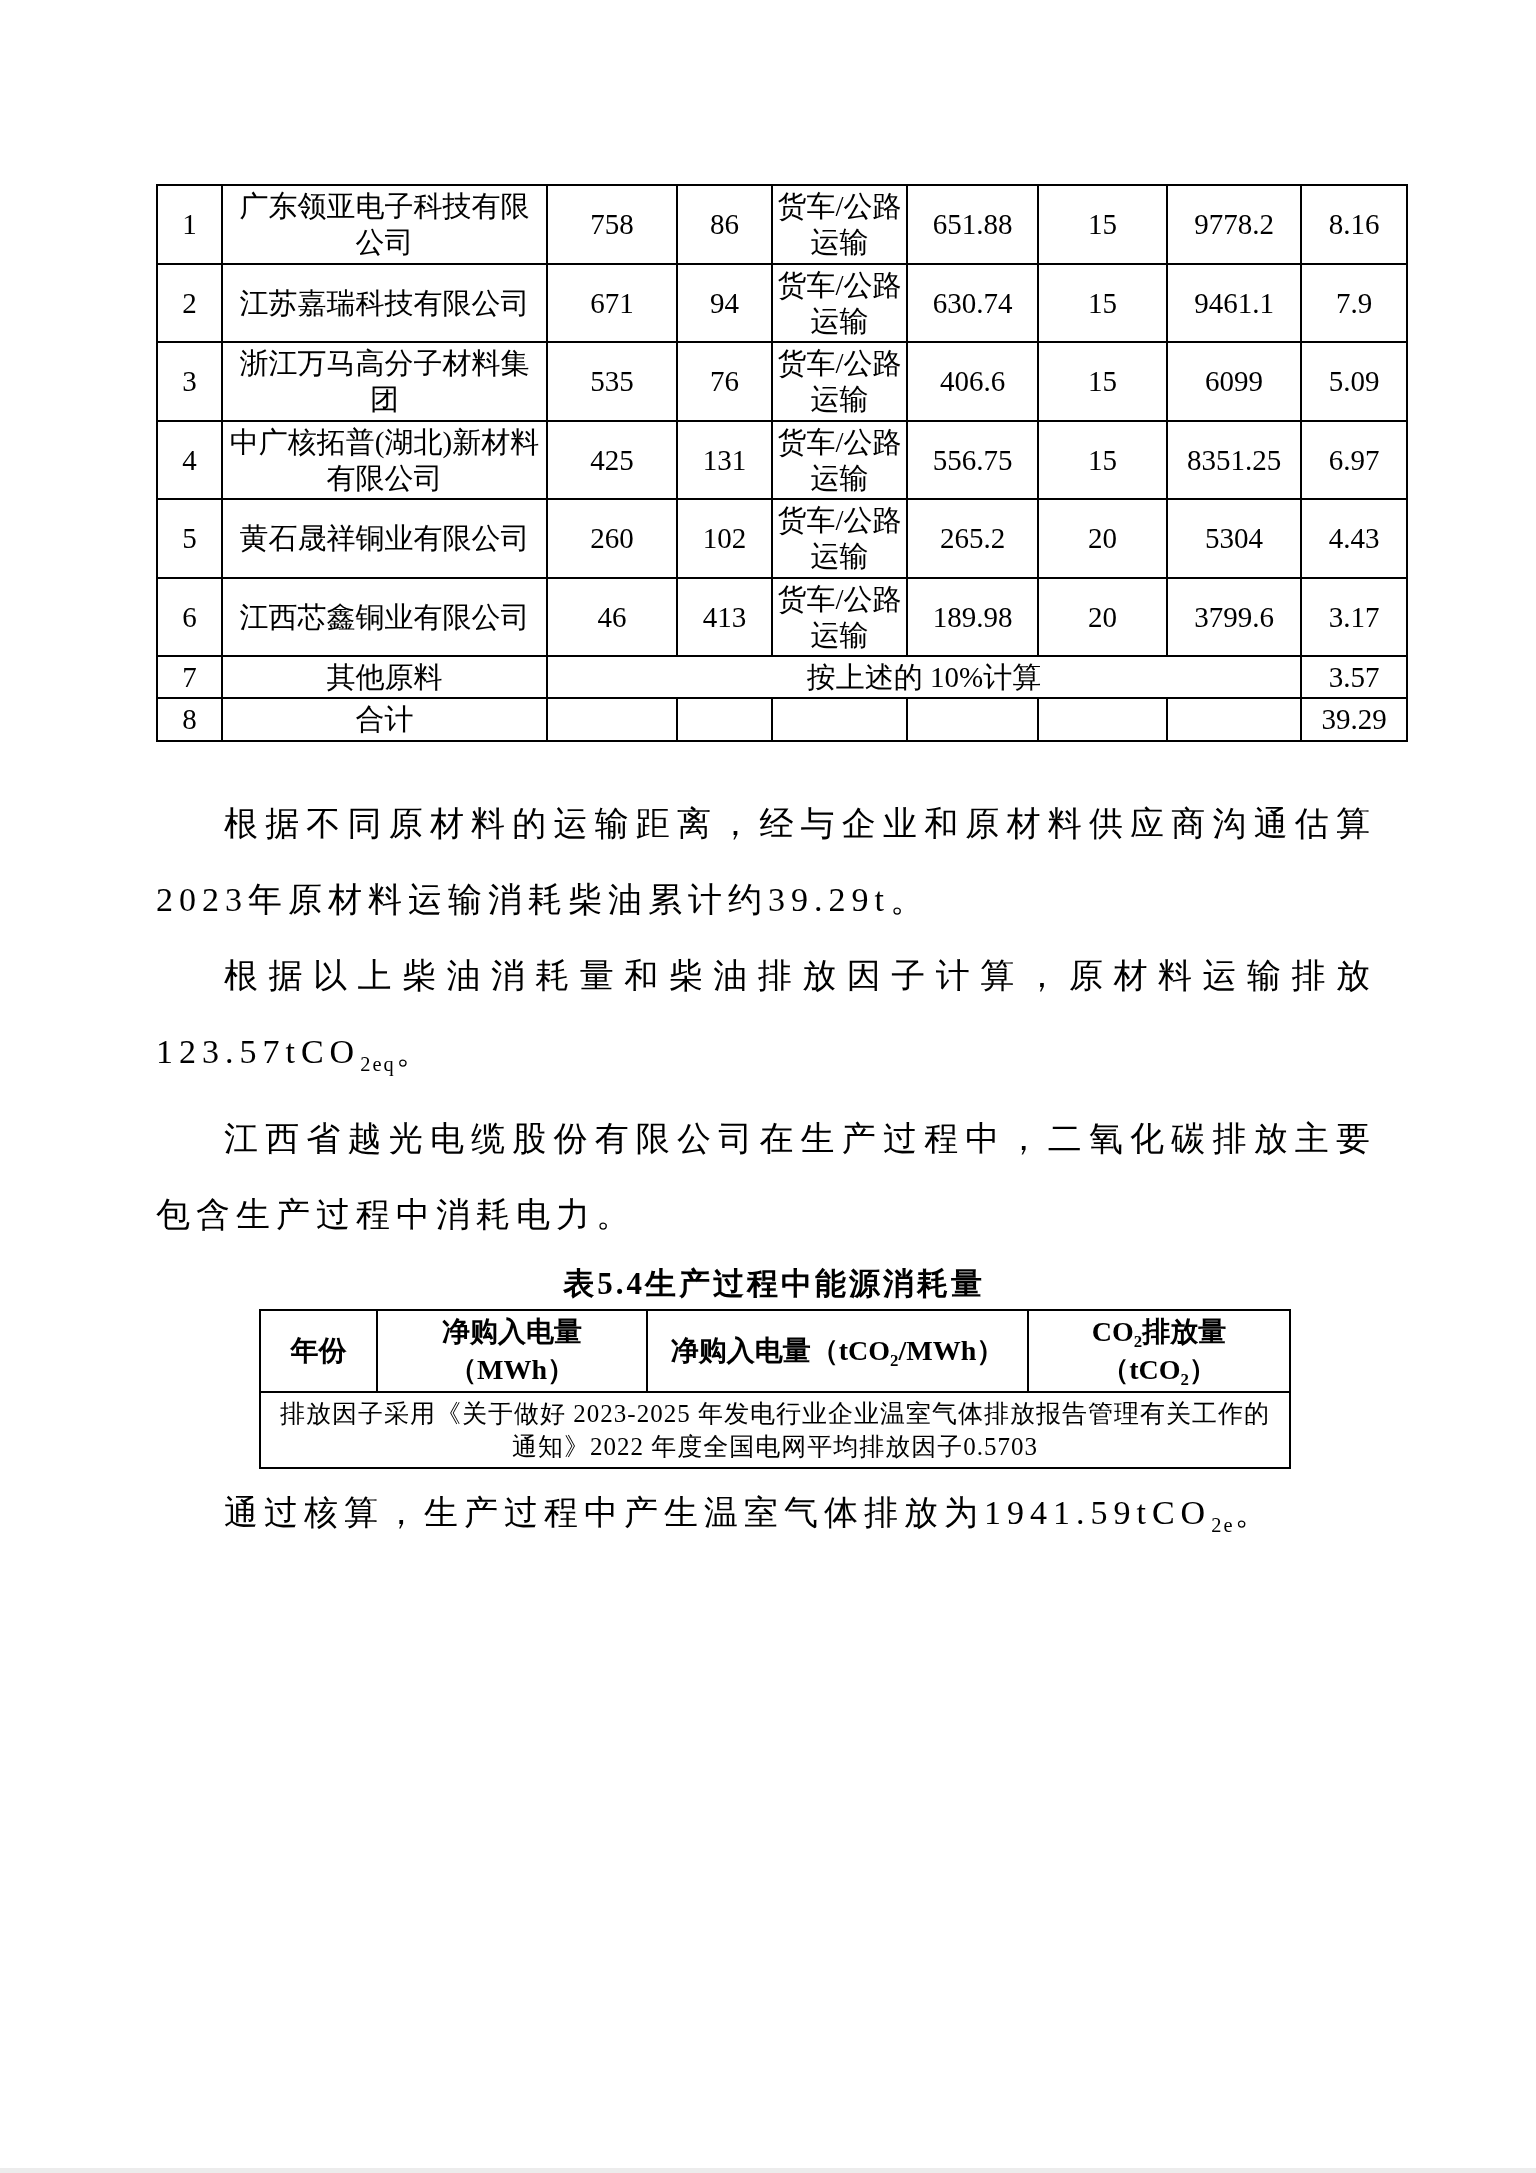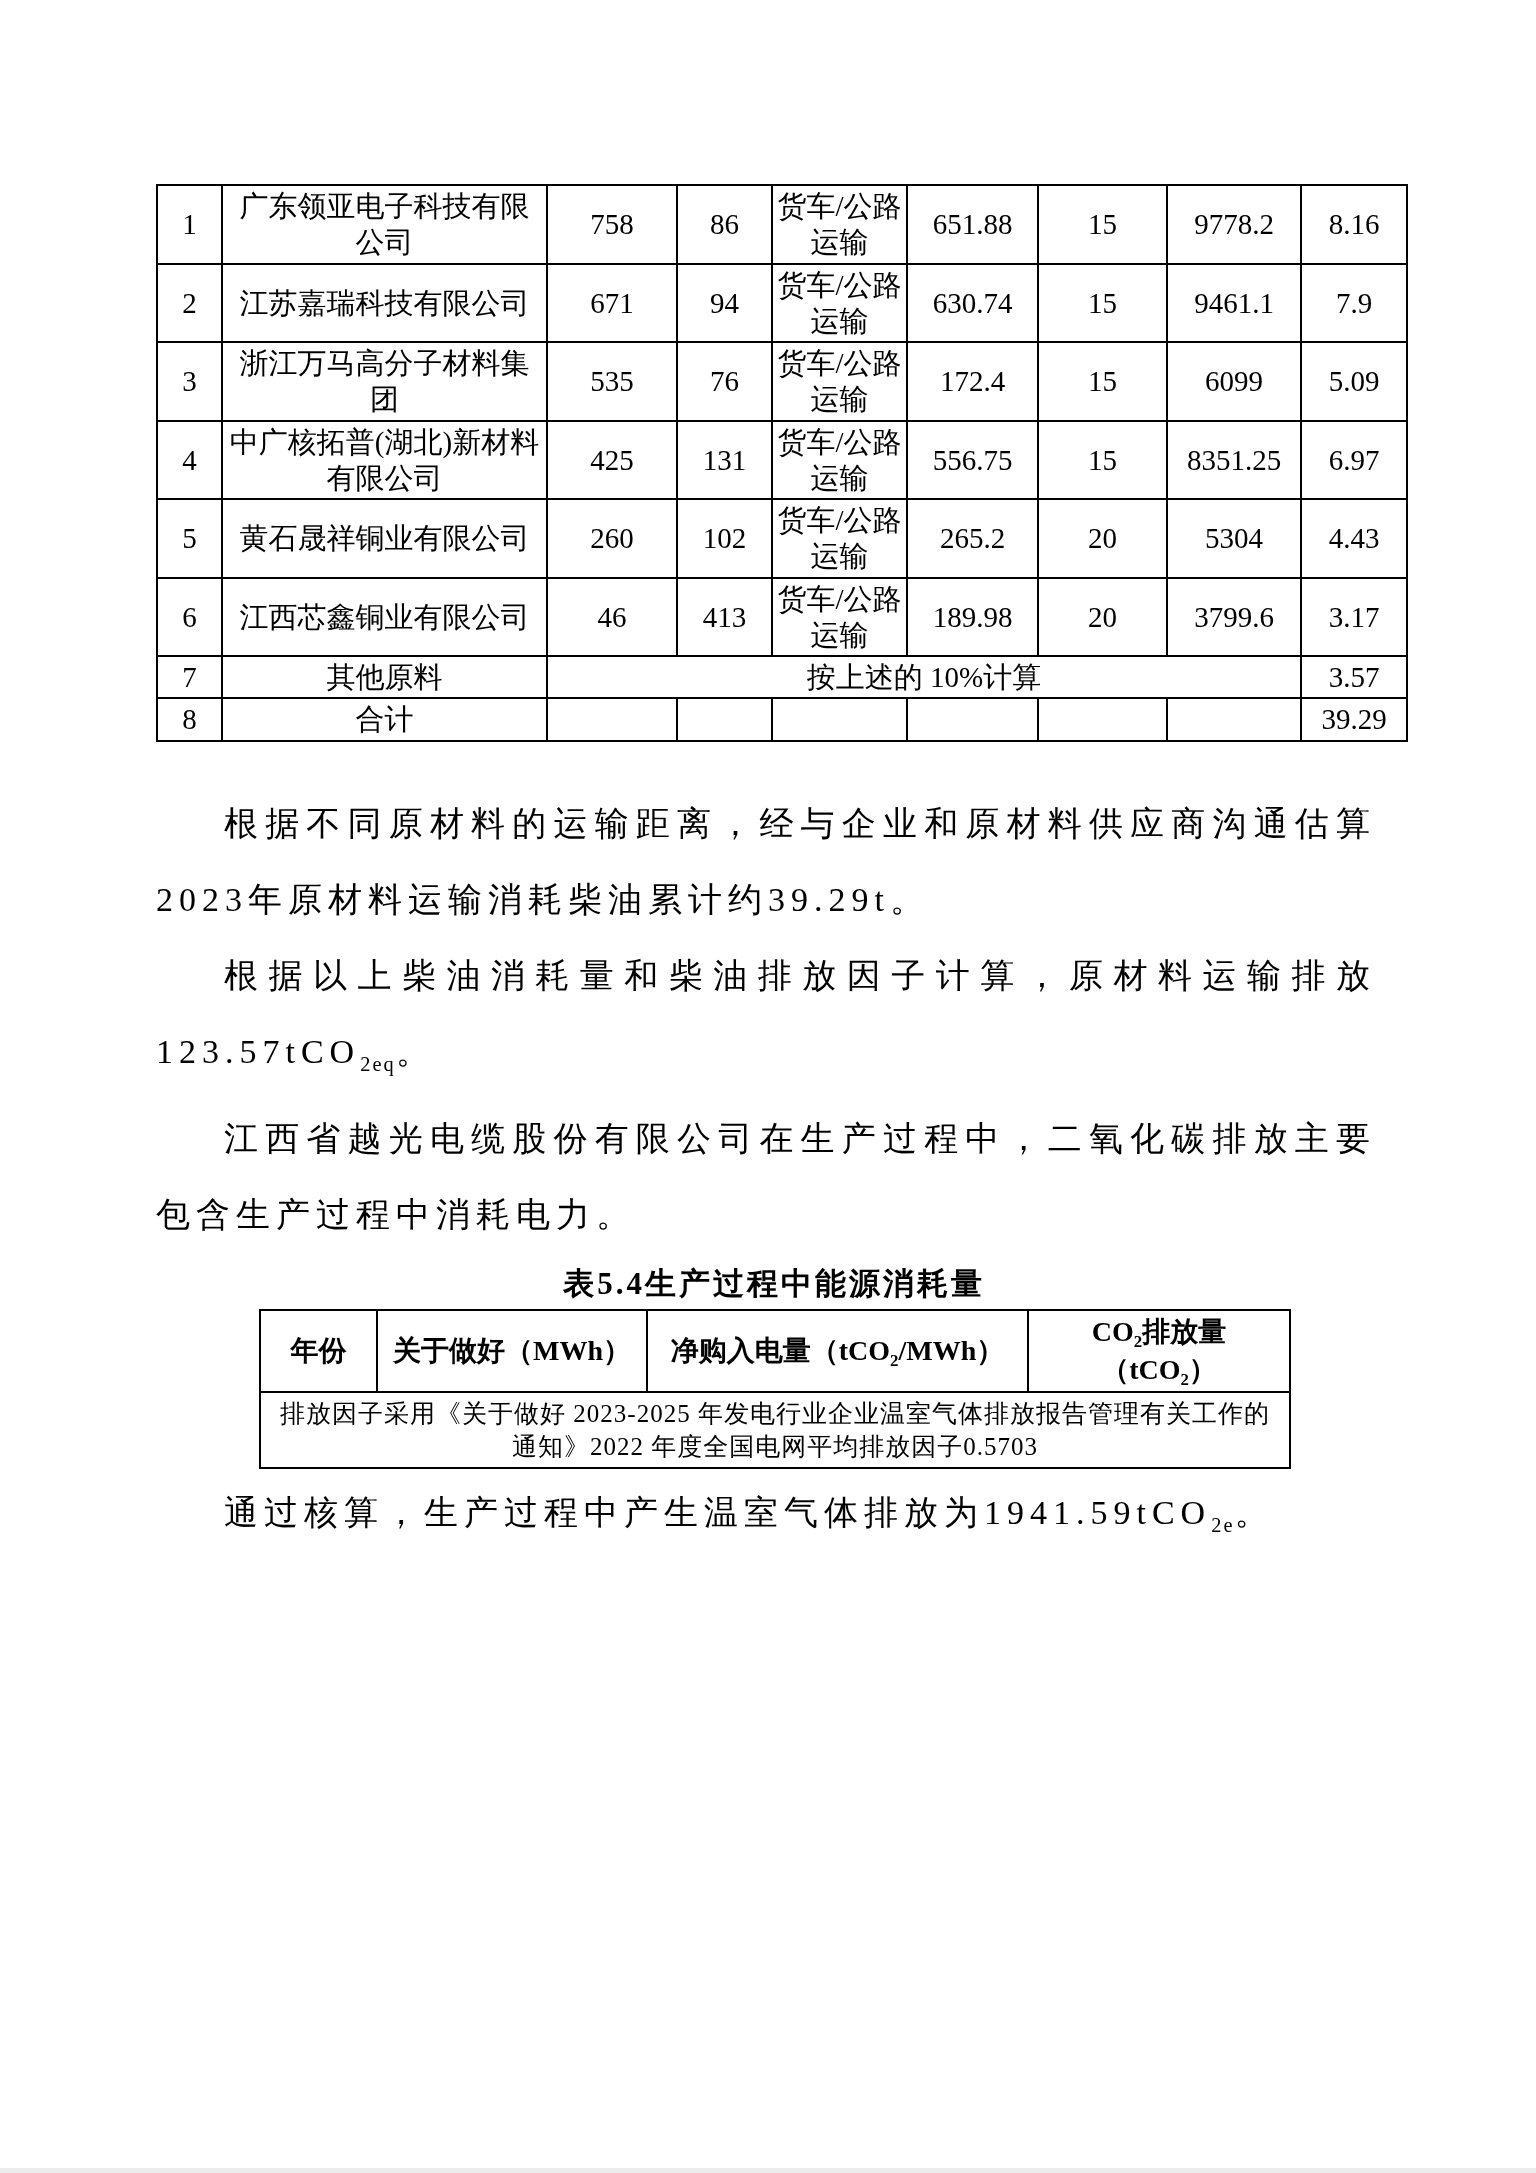--- a/index.html
+++ b/index.html
@@ -129,21 +129,21 @@
         <td>15</td>
         <td>9461.1</td>
         <td>7.9</td>
       </tr>
       <tr class="r-tall">
         <td>3</td>
         <td>浙江万马高分子材料集团</td>
         <td>535</td>
         <td>76</td>
         <td>货车/公路运输</td>
-        <td>172.4</td>
+        <td>406.6</td>
         <td>15</td>
         <td>6099</td>
         <td>5.09</td>
       </tr>
       <tr class="r-tall">
         <td>4</td>
         <td>中广核拓普(湖北)新材料有限公司</td>
         <td>425</td>
         <td>131</td>
         <td>货车/公路运输</td>
@@ -205,21 +205,21 @@
   <table class="t2">
     <colgroup>
       <col style="width:117px">
         <col style="width:270px">
         <col style="width:381px">
         <col style="width:262px">
     </colgroup>
     <tbody>
       <tr>
         <th>年份</th>
-        <th>关于做好（MWh）</th>
+        <th>净购入电量（MWh）</th>
         <th>净购入电量（tCO₂/MWh）</th>
         <th>CO₂排放量（tCO₂）</th>
       </tr>
       <tr>
         <td class="foot" colspan="4">排放因子采用《关于做好 2023-2025 年发电行业企业温室气体排放报告管理有关工作的通知》2022 年度全国电网平均排放因子0.5703</td>
       </tr>
     </tbody>
   </table>
 
   <p class="closing"><span>通过核算，生产过程中产生温室气体排放为1941.59tCO</span><sub>2e</sub><span>。</span></p>

